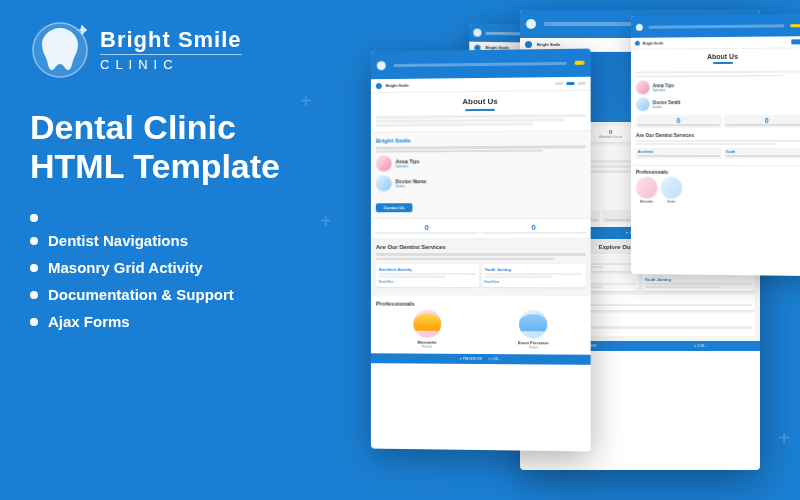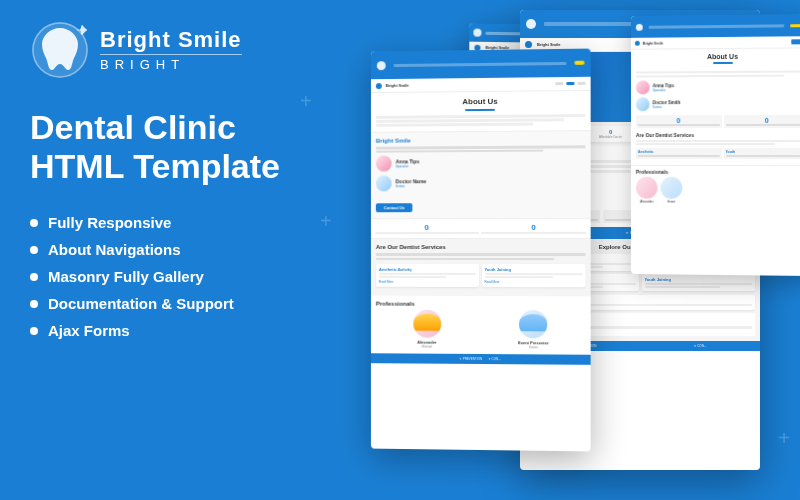--- a/index.html
+++ b/index.html
@@ -231,40 +231,39 @@
 
         <path d="M50 10 L52 15 L57 10 L52 5Z" fill="white" opacity="0.8"></path>
         <path d="M52 5 L52 15" stroke="white" stroke-width="1" opacity="0.6"></path>
         <path d="M47 10 L57 10" stroke="white" stroke-width="1" opacity="0.6"></path>
 
         <circle cx="30" cy="30" r="27" fill="none" stroke="white" stroke-width="1.5" opacity="0.4"></circle>
       </svg>
     </div>
     <div class="logo-text">
       <span class="logo-title">Bright  Smile</span>
-      <span class="logo-subtitle">BRIGHT</span>
+      <span class="logo-subtitle">CLINIC</span>
     </div>
   </div>
 
   <div class="main-title">
     Dental Clinic<br>HTML Template
   </div>
 
   <ul class="features-list">
     <li>
       <span class="bullet"></span>
-      <span>Fully Responsive</span>
     </li>
     <li>
       <span class="bullet"></span>
-      <span>About Navigations</span>
+      <span>Dentist Navigations</span>
     </li>
     <li>
       <span class="bullet"></span>
-      <span>Masonry Fully Gallery</span>
+      <span>Masonry Grid Activity</span>
     </li>
     <li>
       <span class="bullet"></span>
       <span>Documentation &amp; Support</span>
     </li>
     <li>
       <span class="bullet"></span>
       <span>Ajax Forms</span>
     </li>
   </ul>

